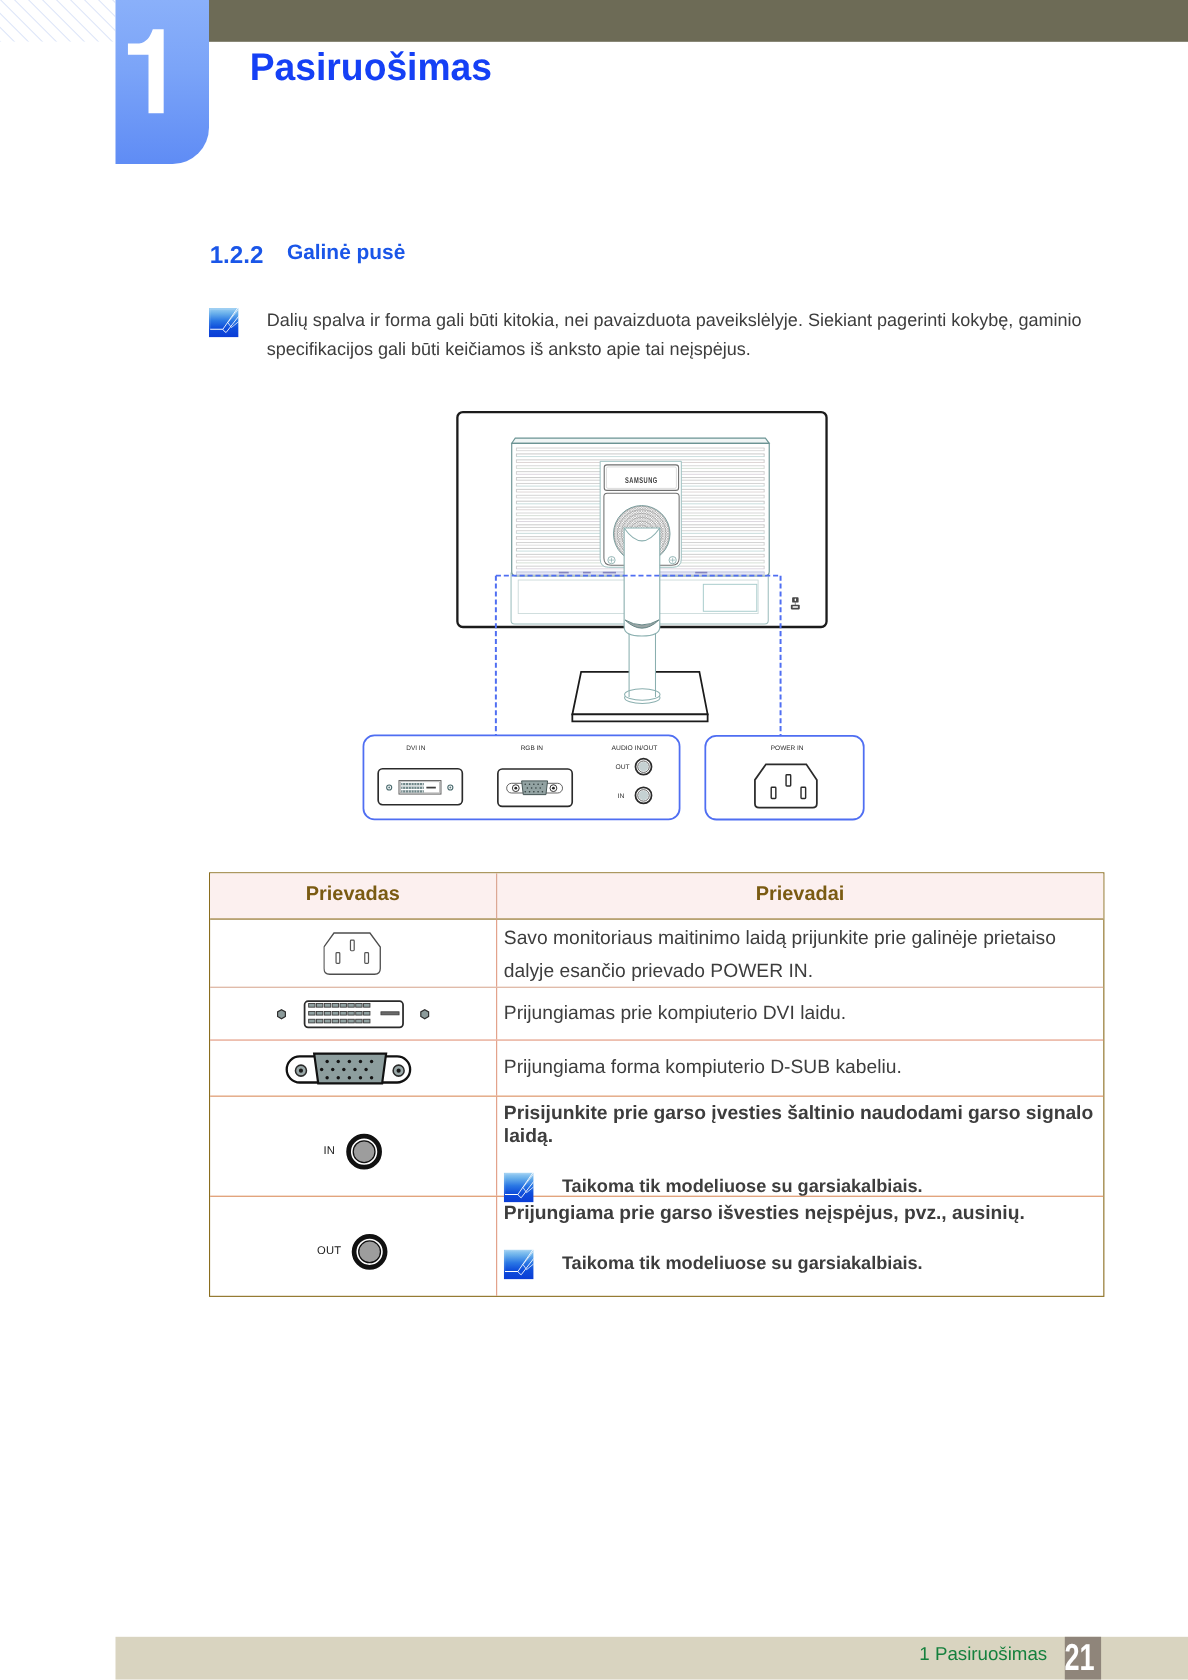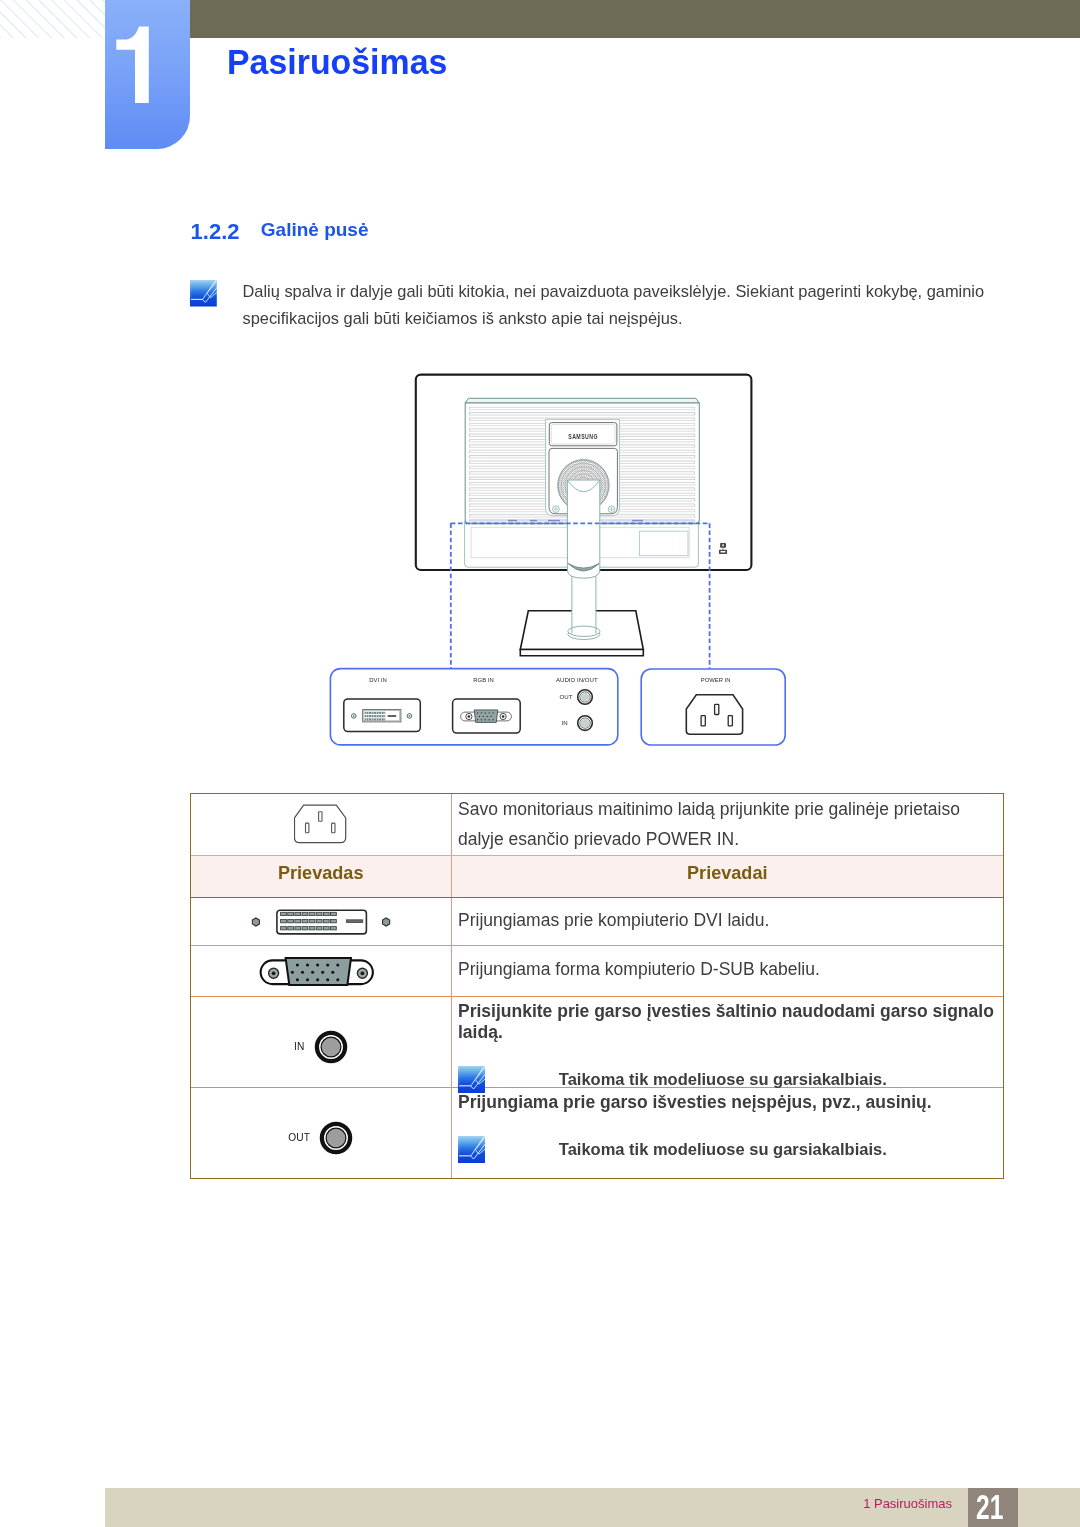--- a/index.html
+++ b/index.html
@@ -49,26 +49,26 @@
     color:#7a5b12;font-size:18.1px;font-weight:700;padding-bottom:5px;}
   .tcell.tx{padding-left:6.5px;display:flex;flex-direction:column;justify-content:center;}
   .tcell.tx .p{color:#3d3d3d;font-size:17.5px;line-height:30px;position:relative;top:-2px;}
   .tbl-row.r1 .tcell.tx .p{top:0px;}
   .tbl-row.r4 .tcell.tx, .tbl-row.r5 .tcell.tx{justify-content:flex-start;padding-top:3.5px;font-weight:bold;}
   .tbl-row.r4 .tcell.tx .p, .tbl-row.r5 .tcell.tx .p{top:0px;}
   .tbl-row.r4 .tcell.tx .p, .tbl-row.r5 .tcell.tx .p{line-height:21px;}
   .tcell.ic .jacklbl{font-size:10.2px;color:#1a1a1a;margin-right:9px;position:relative;top:-1px;letter-spacing:0.15px;}
   .subnote{display:flex;align-items:center;margin-top:23px;}
   .subnote .noteicon{width:27.3px;height:27.2px;display:inline-block;margin-right:25.5px;flex:none;}
-  .subnote .notetxt{color:#3d3d3d;font-size:16.5px;margin-left:48px;}
+  .subnote .notetxt{color:#3d3d3d;font-size:16.5px;}
 
   .footbar{position:absolute;left:105px;top:1487.5px;width:975px;height:39.5px;background:#d9d4c0;}
   .foottext{position:absolute;left:0;top:1486.5px;width:952px;height:34px;line-height:34px;text-align:right;
-    color:#be185d;font-size:13px;}
-  .pagenum{position:absolute;left:968px;top:1488px;width:50px;height:39px;background:#8f857a;}
+    color:#15803d;font-size:17px;}
+  .pagenum{position:absolute;left:968px;top:1488px;width:33px;height:39px;background:#8f857a;}
   .pagenum span{display:block;width:100%;color:#fff;font-size:30px;font-weight:700;text-align:center;
     line-height:39px;transform:scale(0.82,1.14) translate(-4px,-0.3px);transform-origin:50% 50%;}
 </style>
 </head>
 <body>
 
 <div class="page">
 
   <div class="hatch">
     <svg width="105" height="38" viewBox="0 0 105 38">
@@ -110,21 +110,21 @@
 <path d="M58 84 L104 24" stroke-width="3.0"></path>
 <path d="M47 73 L52 80 L58 84" stroke-width="3.0"></path>
 <path d="M64 50 L76 67 L104 44" stroke-width="2.5"></path>
 <path d="M64 50 L99 5" stroke-width="2.0"></path>
 </g>
 <g fill="none" stroke="#ffffff" stroke-width="1.7" stroke-opacity="0.32">
 <path d="M3.5 4 L3.5 73"></path>
 <path d="M3.5 4 L88 4"></path>
 </g>
 </svg></div>
-    <div class="ntext">Dalių spalva ir dalyje gali būti kitokia, nei pavaizduota paveikslėlyje. Siekiant pagerinti kokybę, gaminio specifikacijos gali būti keičiamos iš anksto apie tai neįspėjus.</div>
+    <div class="ntext">Dalių spalva ir forma gali būti kitokia, nei pavaizduota paveikslėlyje. Siekiant pagerinti kokybę, gaminio specifikacijos gali būti keičiamos iš anksto apie tai neįspėjus.</div>
   </div>
 
 <svg class="illus" width="1080" height="1527" viewBox="0 0 1080 1527">
 <defs>
 <pattern id="fanhatch" width="2.3" height="2.3" patternUnits="userSpaceOnUse">
 <rect width="2.3" height="2.3" fill="#ffffff"></rect>
 <path d="M0 2.3 L2.3 0 M-0.35 0.35 L0.35 -0.35 M1.95 2.65 L2.65 1.95" stroke="#9a9a9a" stroke-width="0.5"></path>
 <path d="M0 0 L2.3 2.3 M-0.35 1.95 L0.35 2.65 M1.95 -0.35 L2.65 0.35" stroke="#9a9a9a" stroke-width="0.5"></path>
 </pattern>
 <clipPath id="fanclip">
@@ -361,37 +361,37 @@
 <g>
 <path d="M696.3 694.8 L733.0 694.8 L742.6 709.0 L742.6 730.5 Q742.6 734.3 738.8 734.3 L690.1 734.3 Q686.3 734.3 686.3 730.5 L686.3 709.0 Z" fill="#ffffff" stroke="#2b2b2b" stroke-width="1.6"></path>
 <rect x="714.6" y="704.3" width="4.2" height="10.2" rx="0.7" ry="0.7" fill="#ffffff" stroke="#2b2b2b" stroke-width="1.3"></rect>
 <rect x="701.1" y="715.7" width="4.2" height="10.2" rx="0.7" ry="0.7" fill="#ffffff" stroke="#2b2b2b" stroke-width="1.3"></rect>
 <rect x="728.2" y="715.7" width="4.2" height="10.2" rx="0.7" ry="0.7" fill="#ffffff" stroke="#2b2b2b" stroke-width="1.3"></rect>
 </g>
 </g>
 </svg>
 
 <div class="ports-table">
+  <div class="tbl-row tbl-header">
+    <div class="tcell c1">Prievadas</div>
+    <div class="tcell c2">Prievadai</div>
+  </div>
+
   <div class="tbl-row r1">
     <div class="tcell c1 ic">
       <svg width="53" height="40" viewBox="0 0 53 40">
         <path d="M9.6 1.2 L42.3 1.2 L51.7 13.9 L51.7 33.5 Q51.7 38.7 46.5 38.7 L5.7 38.7 Q0.5 38.7 0.5 33.5 L0.5 13.9 Z" fill="#ffffff" stroke="#4e4e4e" stroke-width="1.2"></path>
         <rect x="24.6" y="7.7" width="3.4" height="9.6" rx="0.8" ry="0.8" fill="#ffffff" stroke="#555555" stroke-width="1.1"></rect>
         <rect x="11.5" y="19.1" width="3.4" height="9.6" rx="0.8" ry="0.8" fill="#ffffff" stroke="#555555" stroke-width="1.1"></rect>
         <rect x="37.6" y="19.1" width="3.4" height="9.6" rx="0.8" ry="0.8" fill="#ffffff" stroke="#555555" stroke-width="1.1"></rect>
       </svg>
     </div>
     <div class="tcell c2 tx">
       <div class="p">Savo monitoriaus maitinimo laidą prijunkite prie galinėje prietaiso dalyje esančio prievado POWER IN.</div>
     </div>
-  </div>
-
-  <div class="tbl-row tbl-header">
-    <div class="tcell c1">Prievadas</div>
-    <div class="tcell c2">Prievadai</div>
   </div>
 
   <div class="tbl-row r2">
     <div class="tcell c1 ic">
       <svg width="140" height="30" viewBox="0 0 140 30">
             <circle cx="4.9" cy="15" r="0" fill="none"></circle>
 <polygon points="8.45,17.05 4.90,19.10 1.35,17.05 1.35,12.95 4.90,10.90 8.45,12.95" fill="#8c9b9b" stroke="#2f2f2f" stroke-width="1.1"></polygon>
 <polygon points="138.65,17.05 135.10,19.10 131.55,17.05 131.55,12.95 135.10,10.90 138.65,12.95" fill="#8c9b9b" stroke="#2f2f2f" stroke-width="1.1"></polygon>
 <rect x="25.9" y="3.2" width="89.5" height="23.7" rx="3.2" ry="3.2" fill="#ffffff" stroke="#2b2b2b" stroke-width="1.6"></rect>
 <rect x="29.60" y="5.30" width="5.8" height="3.3" fill="#8fa0a0" stroke="#3a3a3a" stroke-width="0.8"></rect>

